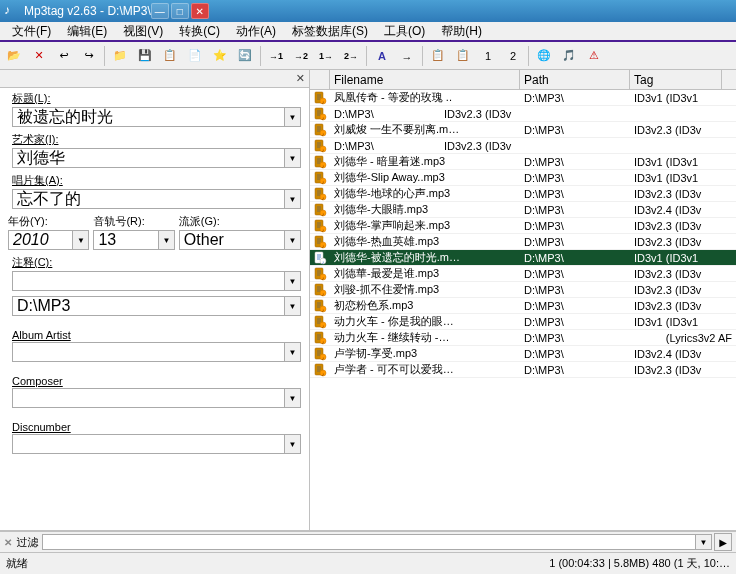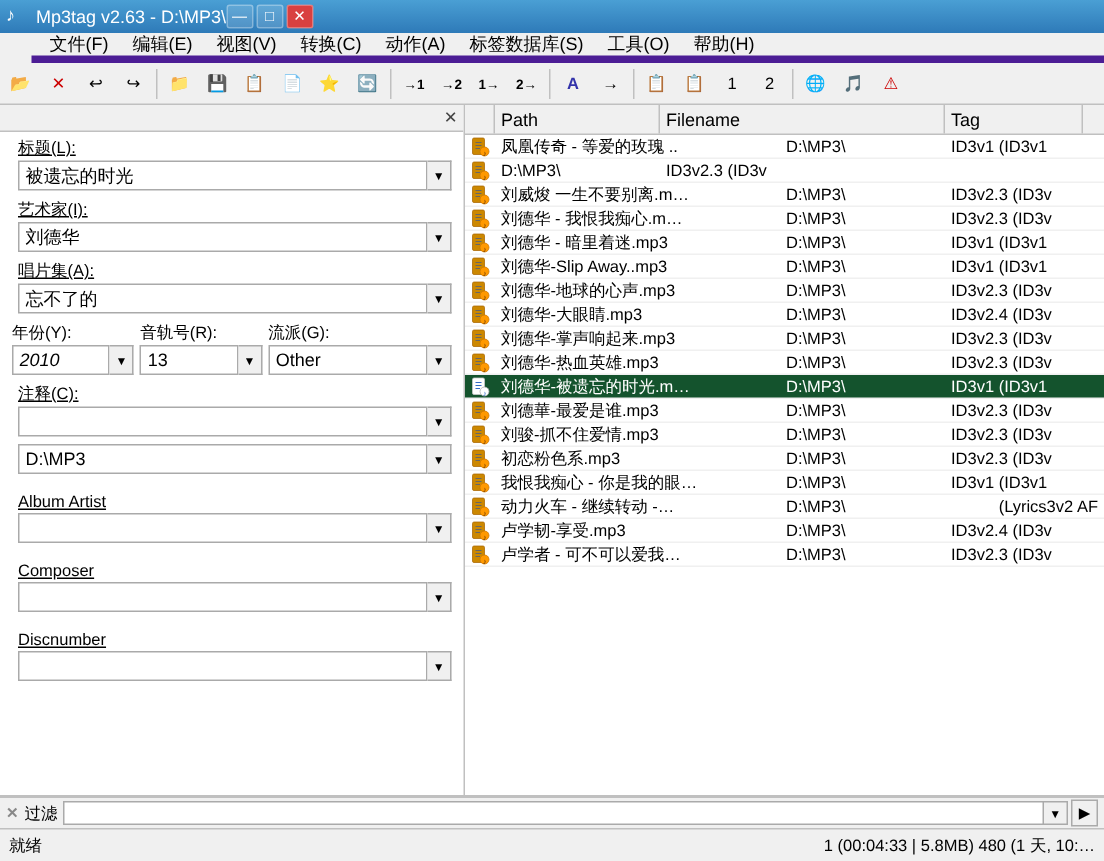--- a/index.html
+++ b/index.html
@@ -29,26 +29,25 @@
       width: 18px; height: 16px;
       display: flex; align-items: center; justify-content: center;
       font-size: 10px; cursor: pointer; border: 1px solid rgba(255,255,255,0.3);
       background: rgba(255,255,255,0.15); color: white; border-radius: 2px;
     }
     .titlebar-btn.close { background: #d94040; }
 
     
     #menubar {
       background: #f0f0f0;
-      border-bottom: 5px solid #4c1d95;
+      border-bottom: 2px solid #4c1d95;
       height: 20px;
       display: flex;
       align-items: flex-start;
       padding: 0 4px;
-      margin-left: 21px;
     }
     .menu-item {
       padding: 2px 8px;
       cursor: pointer;
       font-size: 12px;
       height: 100%;
       display: flex;
       align-items: center;
     }
 
@@ -107,21 +106,21 @@
       background: #fff;
       font-family: inherit;
     }
     .field-input-with-arrow {
       display: flex;
     }
     .field-input-with-arrow input {
       flex: 1;
       height: 20px;
       border: 1px solid #aaa;
-      font-size: 12px;
+      font-size: 16px;
       padding: 1px 4px;
       font-family: inherit;
     }
     .arrow-btn {
       width: 16px; height: 20px;
       background: #f0f0f0;
       border: 1px solid #aaa;
       border-left: none;
       cursor: pointer;
       display: flex; align-items: center; justify-content: center;
@@ -442,22 +441,22 @@
         </div>
       </div>
 
     </div>
   </div>
 
   <div id="right-panel">
 
     <div id="file-list-header">
       <div style="width:20px; min-width:20px; border-right: 1px solid #c0c0c0; height:100%;"></div>
+      <div class="col-header" style="width:190px;">Filename</div>
       <div class="col-header" style="width:110px;">Path</div>
-      <div class="col-header" style="width:190px;">Filename</div>
       <div class="col-header" style="flex:1;">Tag</div>
       <div class="col-scroll-placeholder"></div>
     </div>
 
     <div id="file-list">
     <div class="file-row">
       <div class="file-icon-cell">
         <svg width="14" height="14" viewBox="0 0 14 14">
           <rect x="2" y="1" width="8" height="11" rx="1" fill="#cc8800" stroke="#aa6600" stroke-width="0.5"></rect>
           <line x1="4" y1="4" x2="8" y2="4" stroke="#666" stroke-width="0.8"></line>
@@ -504,21 +503,20 @@
       <div class="file-icon-cell">
         <svg width="14" height="14" viewBox="0 0 14 14">
           <rect x="2" y="1" width="8" height="11" rx="1" fill="#cc8800" stroke="#aa6600" stroke-width="0.5"></rect>
           <line x1="4" y1="4" x2="8" y2="4" stroke="#666" stroke-width="0.8"></line>
           <line x1="4" y1="6" x2="8" y2="6" stroke="#666" stroke-width="0.8"></line>
           <line x1="4" y1="8" x2="7" y2="8" stroke="#666" stroke-width="0.8"></line>
           <circle cx="10" cy="10" r="3" fill="#ff9900" stroke="#cc7700" stroke-width="0.5"></circle>
           <text x="10" y="13" text-anchor="middle" font-size="5" fill="#663300" font-weight="bold">♪</text>
         </svg>
       </div>
-      <div class="file-cell" style="width:190px; min-width:190px;">刘德华 - 我恨我痴心.m…</div>
       <div class="file-cell" style="width:110px; min-width:110px;">D:\MP3\</div>
       <div class="file-cell" style="flex:1;">ID3v2.3 (ID3v</div>
     </div>
         <div class="file-row">
       <div class="file-icon-cell">
         <svg width="14" height="14" viewBox="0 0 14 14">
           <rect x="2" y="1" width="8" height="11" rx="1" fill="#cc8800" stroke="#aa6600" stroke-width="0.5"></rect>
           <line x1="4" y1="4" x2="8" y2="4" stroke="#666" stroke-width="0.8"></line>
           <line x1="4" y1="6" x2="8" y2="6" stroke="#666" stroke-width="0.8"></line>
           <line x1="4" y1="8" x2="7" y2="8" stroke="#666" stroke-width="0.8"></line>
@@ -669,21 +667,21 @@
       <div class="file-icon-cell">
         <svg width="14" height="14" viewBox="0 0 14 14">
           <rect x="2" y="1" width="8" height="11" rx="1" fill="#cc8800" stroke="#aa6600" stroke-width="0.5"></rect>
           <line x1="4" y1="4" x2="8" y2="4" stroke="#666" stroke-width="0.8"></line>
           <line x1="4" y1="6" x2="8" y2="6" stroke="#666" stroke-width="0.8"></line>
           <line x1="4" y1="8" x2="7" y2="8" stroke="#666" stroke-width="0.8"></line>
           <circle cx="10" cy="10" r="3" fill="#ff9900" stroke="#cc7700" stroke-width="0.5"></circle>
           <text x="10" y="13" text-anchor="middle" font-size="5" fill="#663300" font-weight="bold">♪</text>
         </svg>
       </div>
-      <div class="file-cell" style="width:190px; min-width:190px;">我恨我痴心 - 你是我的眼…</div>
+      <div class="file-cell" style="width:190px; min-width:190px;">动力火车 - 你是我的眼…</div>
       <div class="file-cell" style="width:110px; min-width:110px;">D:\MP3\</div>
       <div class="file-cell" style="flex:1;">ID3v1 (ID3v1</div>
     </div>
         <div class="file-row">
       <div class="file-icon-cell">
         <svg width="14" height="14" viewBox="0 0 14 14">
           <rect x="2" y="1" width="8" height="11" rx="1" fill="#cc8800" stroke="#aa6600" stroke-width="0.5"></rect>
           <line x1="4" y1="4" x2="8" y2="4" stroke="#666" stroke-width="0.8"></line>
           <line x1="4" y1="6" x2="8" y2="6" stroke="#666" stroke-width="0.8"></line>
           <line x1="4" y1="8" x2="7" y2="8" stroke="#666" stroke-width="0.8"></line>

